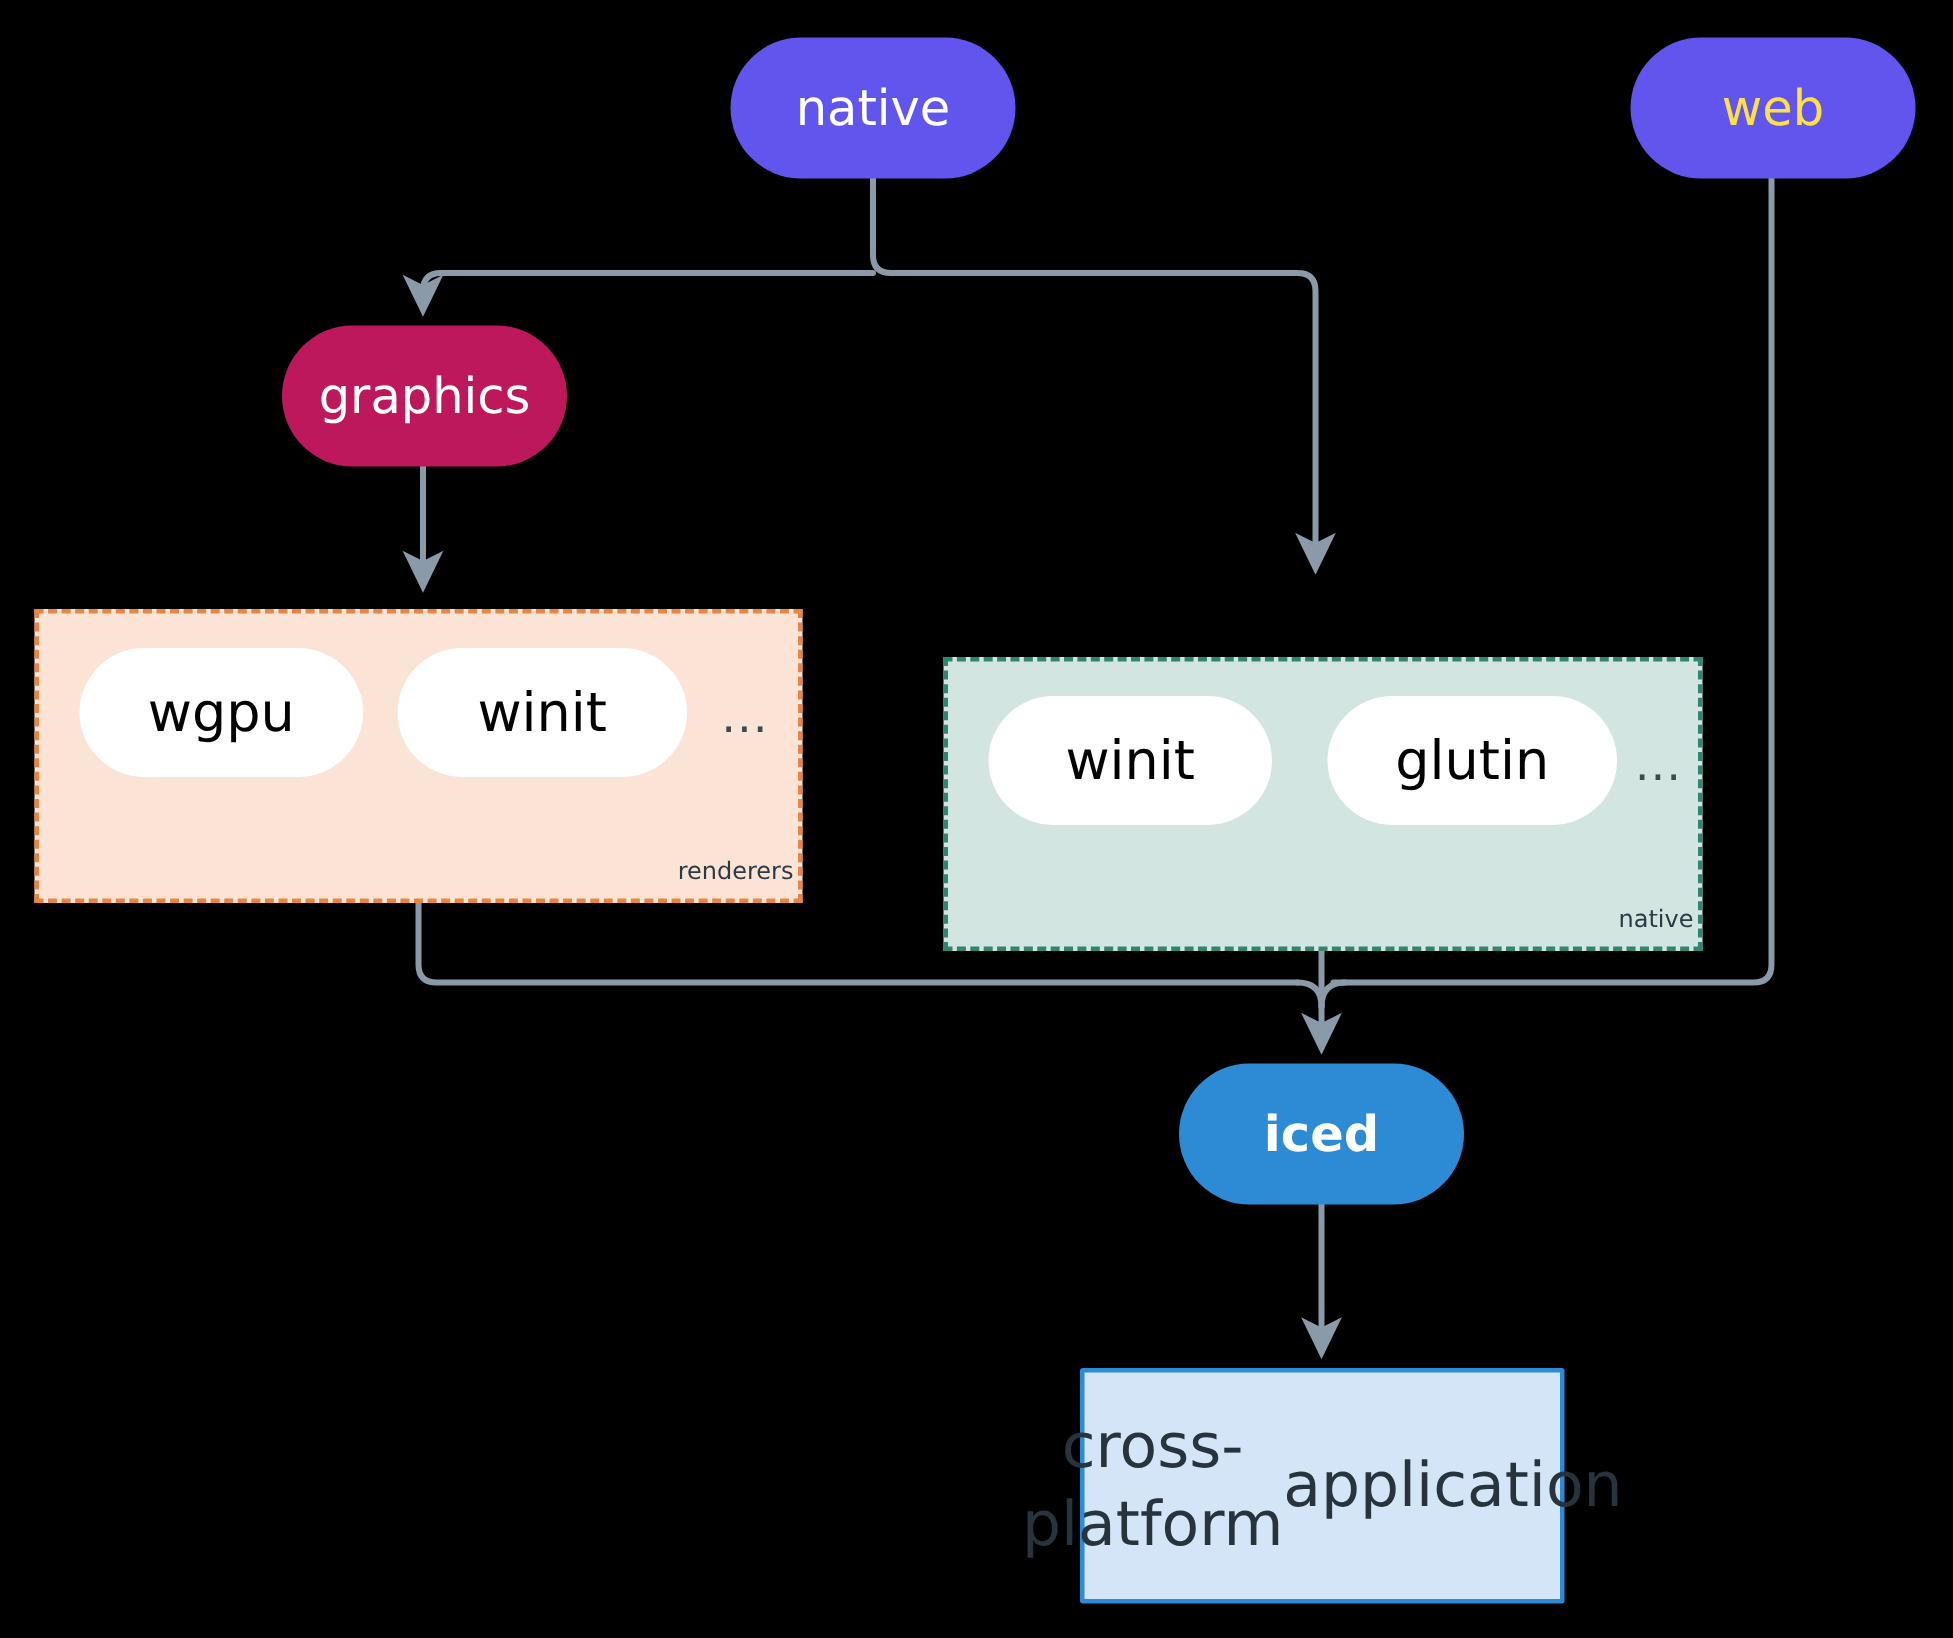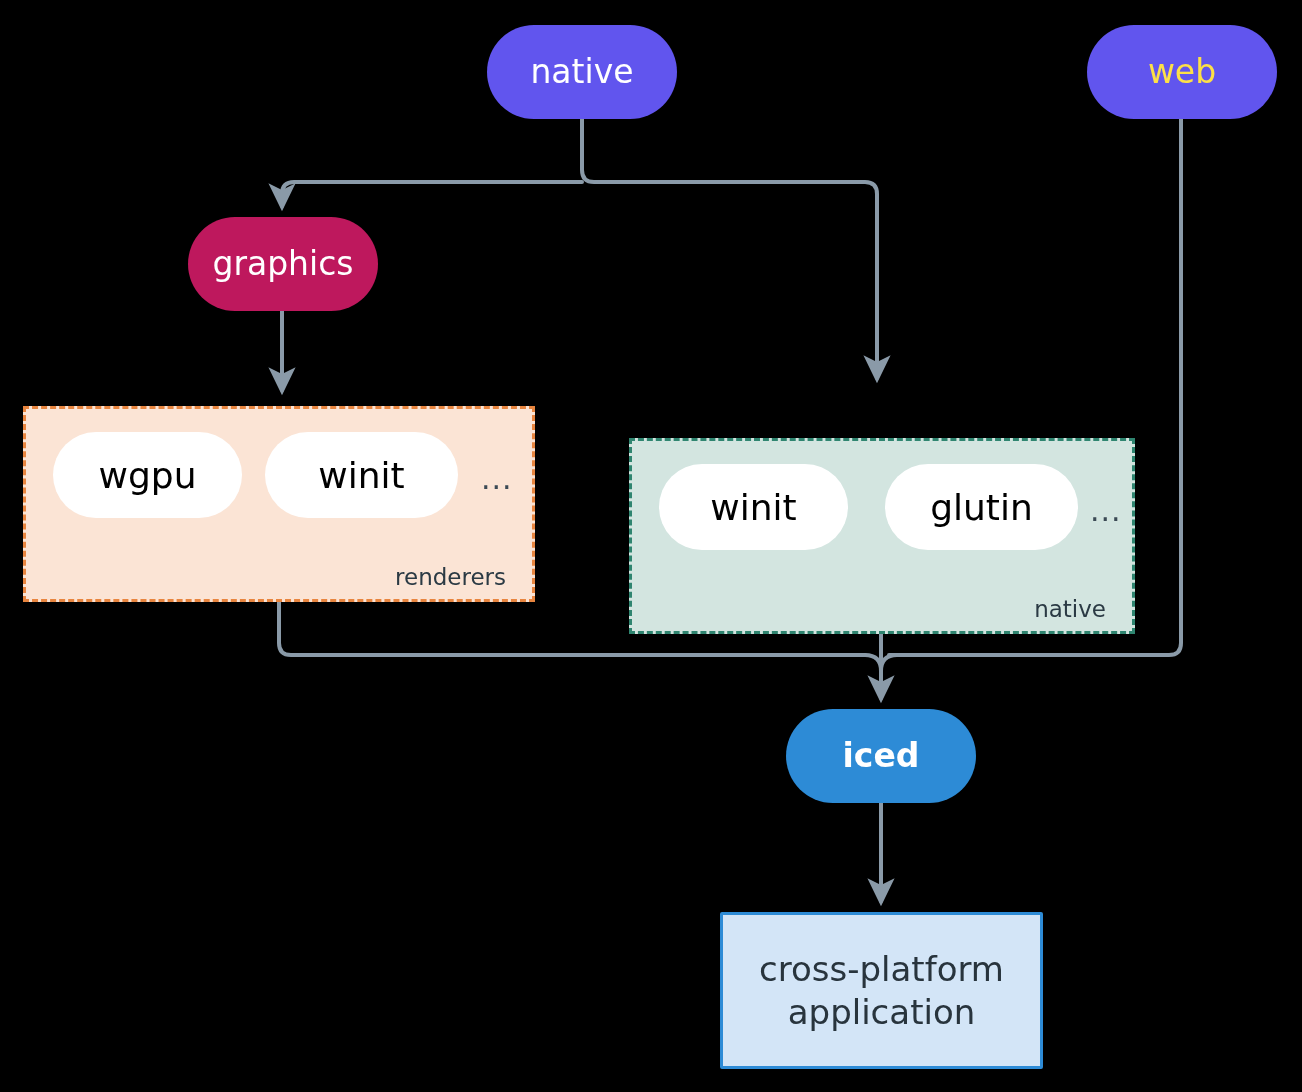--- a/index.html
+++ b/index.html
@@ -92,23 +92,23 @@
     left: 629px;
     top: 406px;
     width: 506px;
     height: 196px;
     background: #d3e5e0;
     border-color: #2f8570;
     margin-top: 32px;
   }
   .cluster-label {
     position: absolute;
-    right: 26px;
+    right: 3px;
     bottom: 9px;
-    font-size: 23px;
+    font-size: 16px;
     color: #2b3a44;
     white-space: nowrap;
   }
   
   .subpill {
     position: absolute;
     display: flex;
     align-items: center;
     justify-content: center;
     height: 86px;
@@ -132,22 +132,22 @@
   .sp-ell-s  { left: 458px; top: 52px; }
   
   .node-app {
     left: 720px;
     top: 912px;
     width: 323px;
     height: 157px;
     background: #d3e5f7;
     border: 3px solid #2d8bd6;
     color: #28343d;
-    font-size: 34px;
-    flex-direction: column;
+    font-size: 41px;
+    flex-direction: row;
     border-radius: 2px;
   }
   .node-app .line { display: block; }
 </style>
 </head>
 <body>
 
 <div id="stage">
 
   <svg id="edges" viewBox="0 0 1302 1092">

